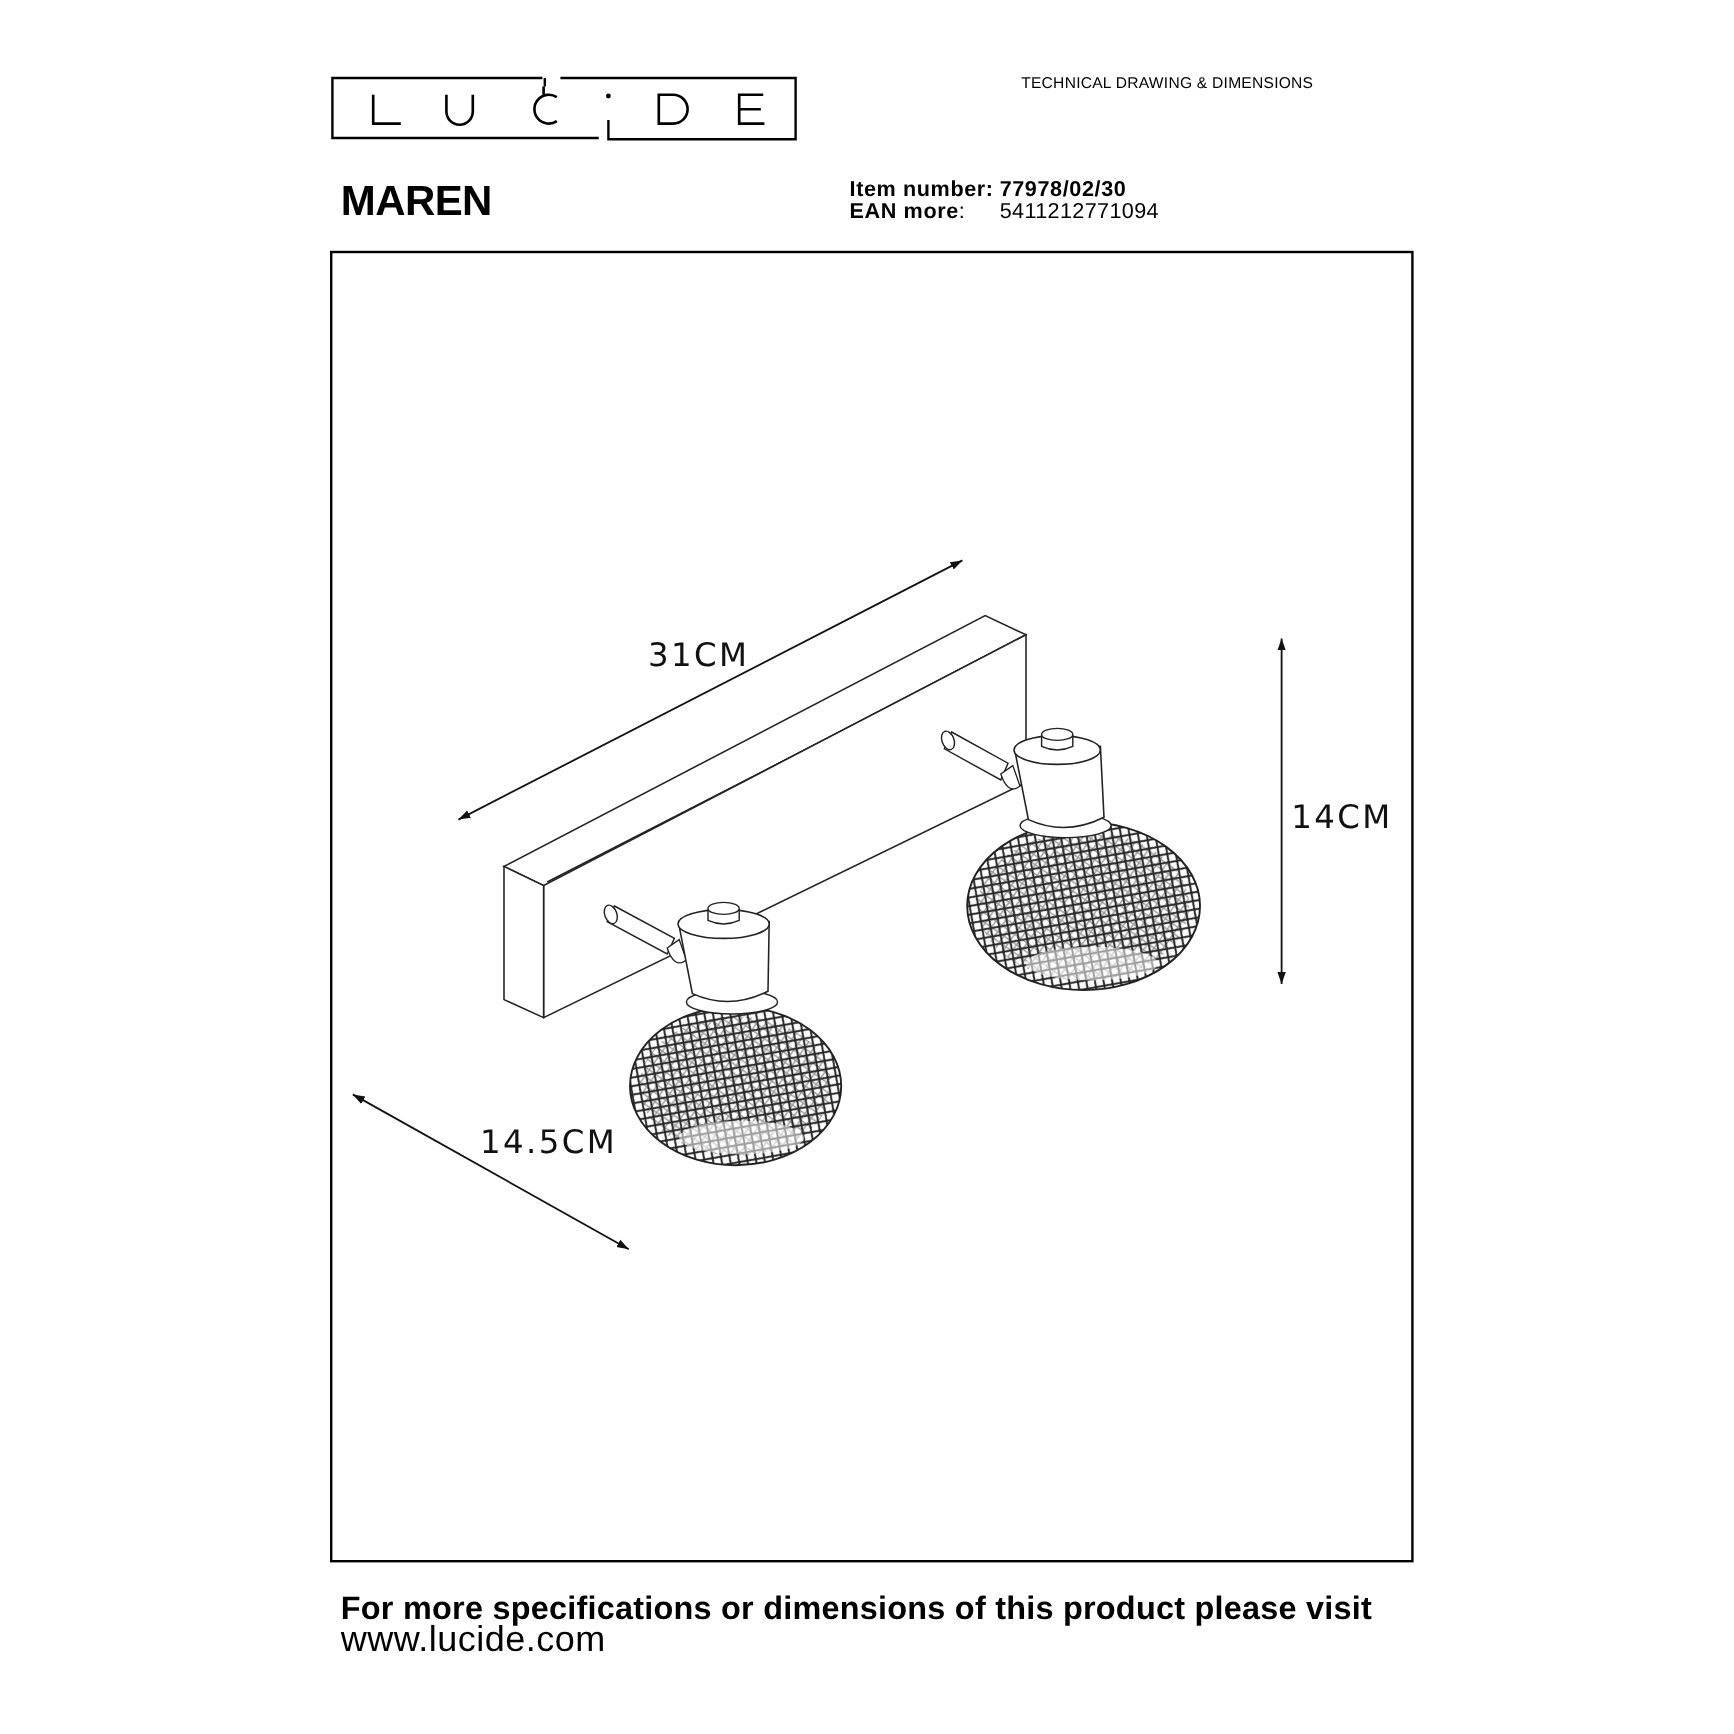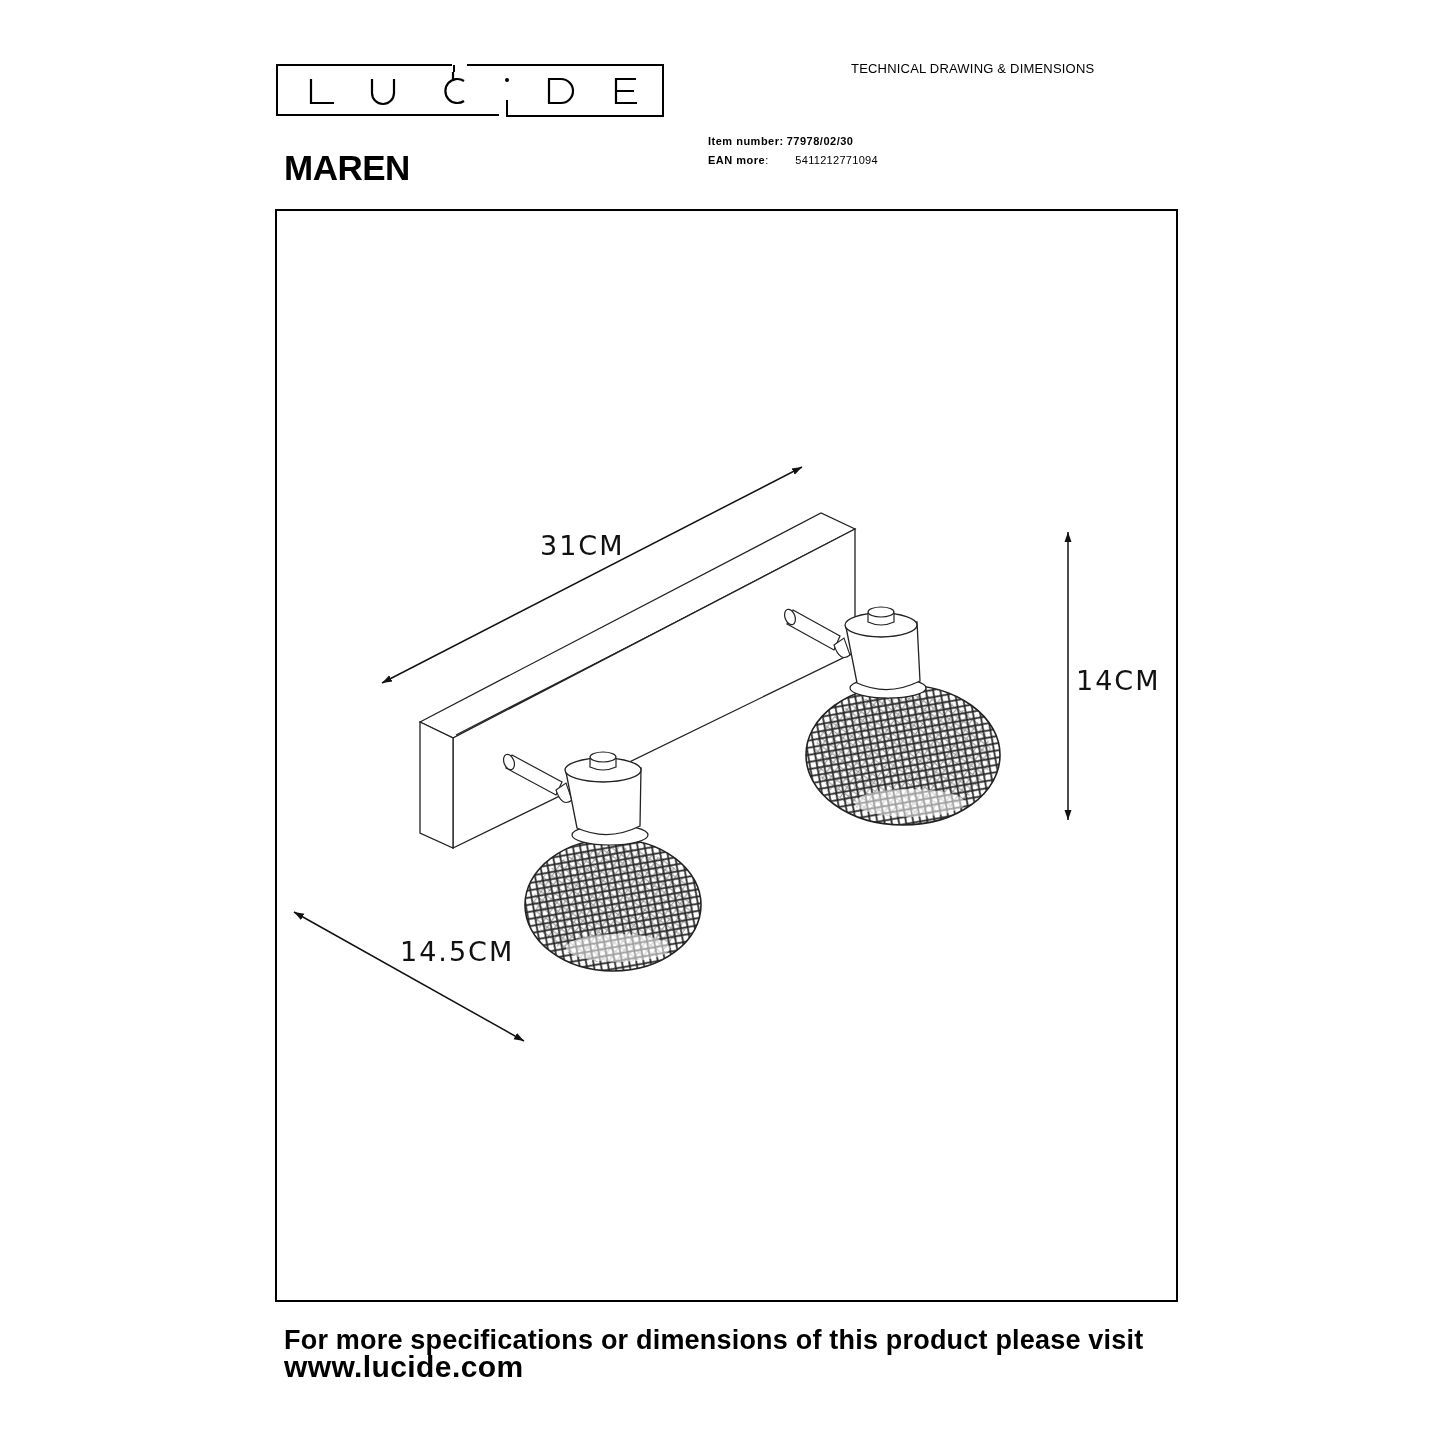--- a/index.html
+++ b/index.html
@@ -1,26 +1,26 @@
 <!DOCTYPE html>
 <html><head>
 <meta charset="utf-8">
 <style>
   html, body { margin:0; padding:0; background:#ffffff; }
   body { width:1445px; height:1445px; position:relative; overflow:hidden; font-family:"Liberation Sans", sans-serif; color:#000; }
   .logo { position:absolute; left:275px; top:58px; width:390px; height:60px; }
   .doc-type { position:absolute; left:851px; top:61px; font-size:13px; letter-spacing:0.2px; font-family:Liberation Sans, sans-serif; }
   .product-name { position:absolute; left:284px; top:148px; font-size:35px; font-weight:bold; letter-spacing:-0.5px; }
-  .meta { position:absolute; left:708px; top:132px; font-size:11px; line-height:19px; }
+  .meta { position:absolute; left:708px; top:148px; font-size:18px; line-height:19px; }
   .meta b { font-weight:bold; letter-spacing:0.5px; }
   .meta .ean-val { font-weight:normal; letter-spacing:0.3px;margin-left:24px; }
   .frame { position:absolute; left:275px; top:209px; width:903px; height:1093px; border:2px solid #000; box-sizing:border-box; }
   .drawing { position:absolute; left:0; top:0; width:1445px; height:1445px; }
   .footer-line { position:absolute; left:284px; top:1325px; font-size:27px; font-weight:bold; letter-spacing:0.2px; }
-  .footer-url { position:absolute; left:284px; top:1350px; font-size:30px; font-weight:bold; letter-spacing:0.4px; }
+  .footer-url { position:absolute; left:284px; top:1350px; font-size:30px; font-weight:normal; letter-spacing:0.4px; }
   .dim-label { font-family:"DejaVu Sans", sans-serif; font-size:27px; letter-spacing:2px; fill:#111; }
 </style>
 </head>
 <body>
 
 <svg class="logo" viewBox="0 0 390 60">
 
   <path d="M 177 7 L 2 7 L 2 57 L 224 57" fill="none" stroke="#000" stroke-width="2"></path>
   <path d="M 192 7 L 388 7 L 388 58 L 232 58 L 232 42" fill="none" stroke="#000" stroke-width="2"></path>
   <path d="M 179 7 L 179 14" fill="none" stroke="#000" stroke-width="2"></path>

